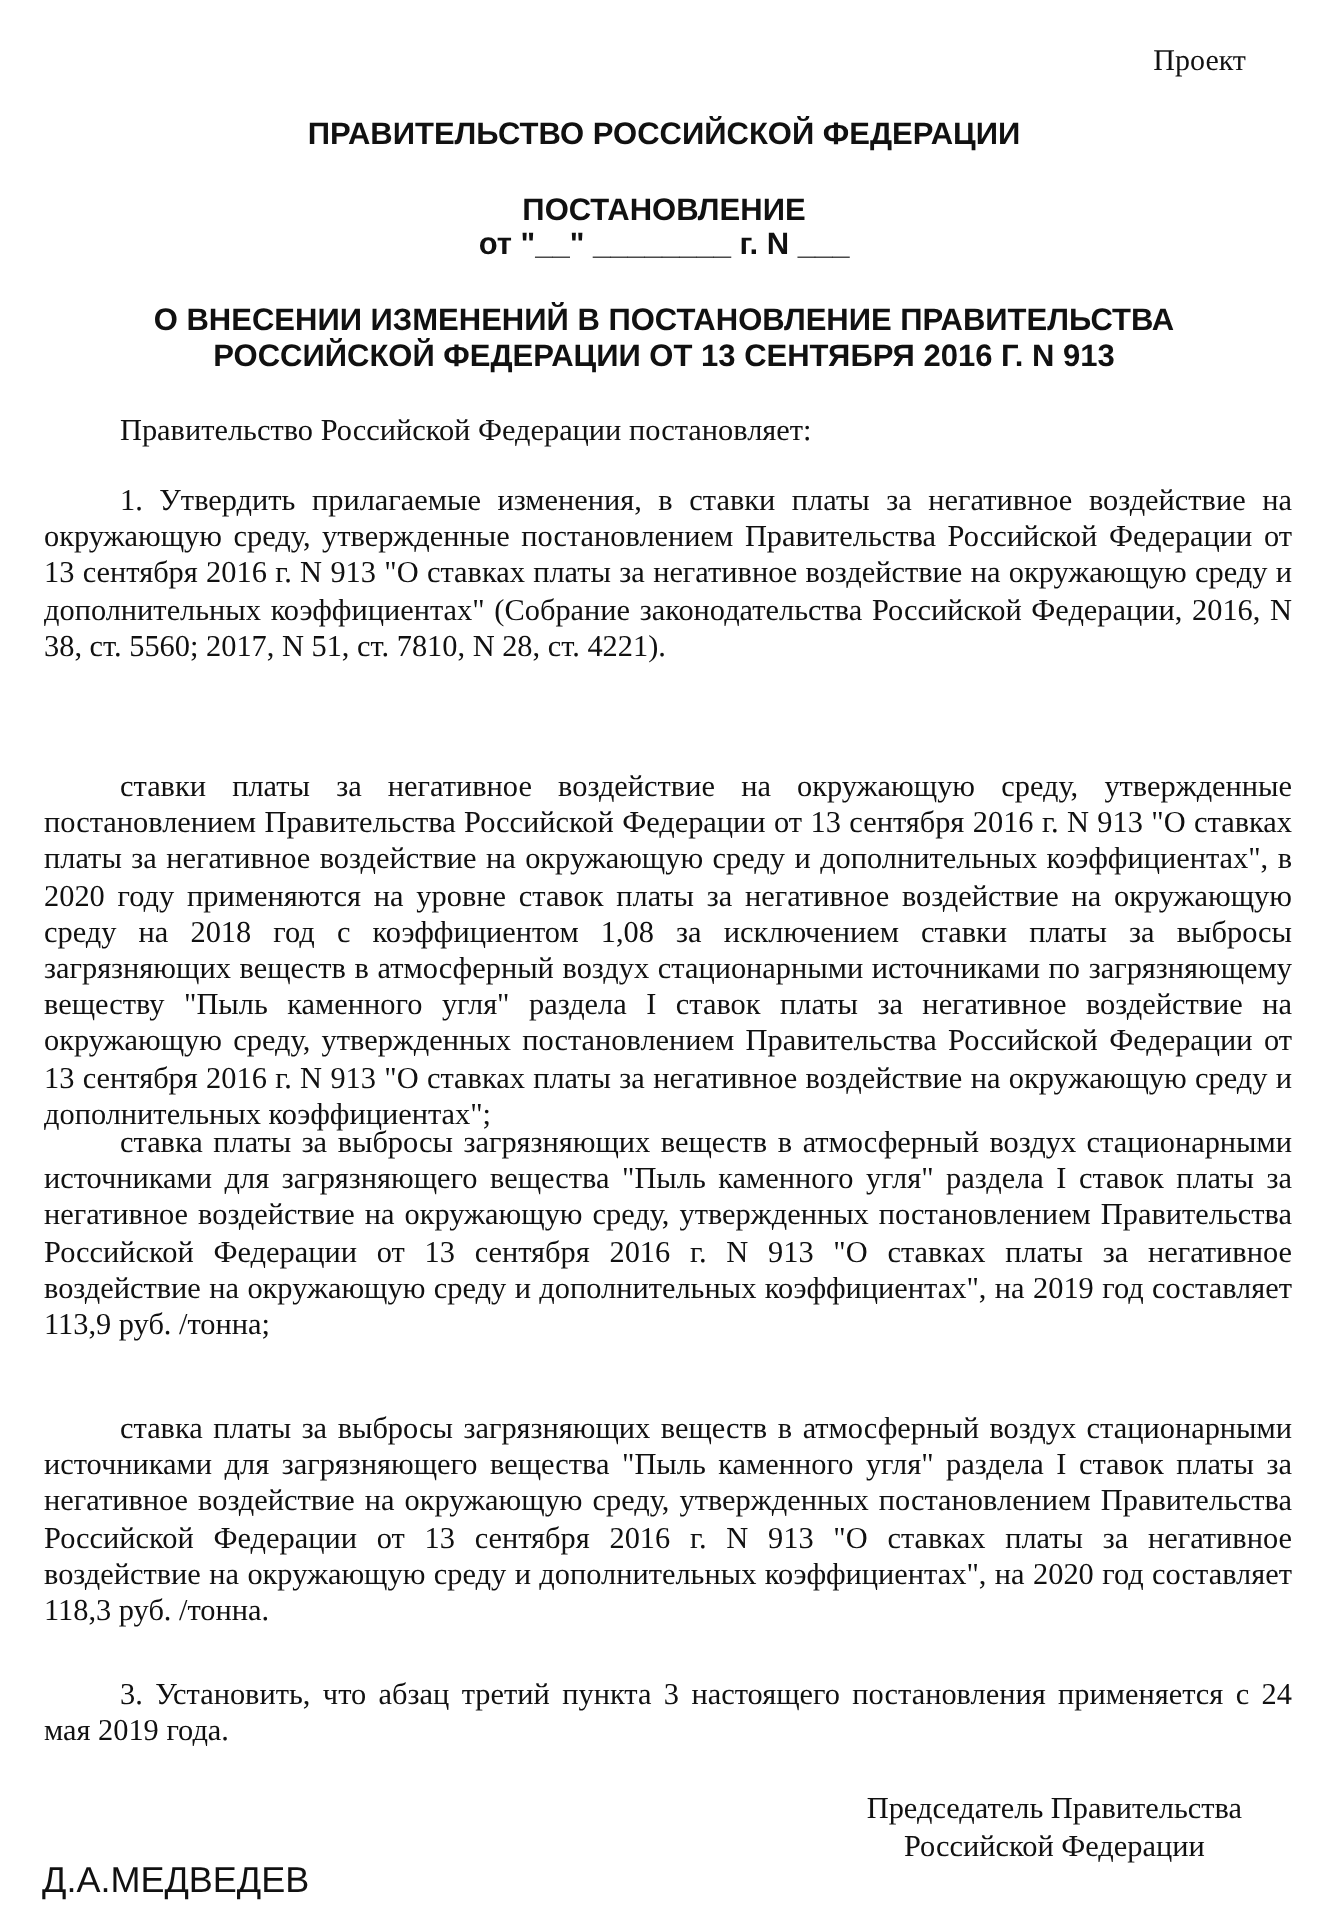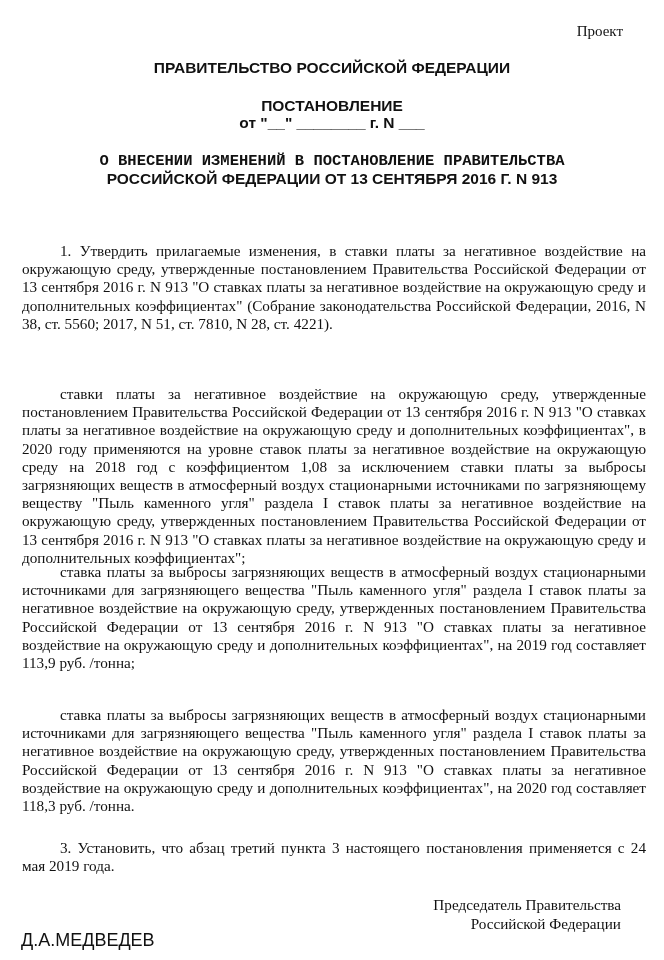--- a/index.html
+++ b/index.html
@@ -4,35 +4,36 @@
 <style>
   html, body { margin: 0; padding: 0; background: #ffffff; }
   body { width: 664px; height: 960px; position: relative; overflow: hidden; color: #111; }
   .page { position: absolute; left: 0; top: 15px; width: 640px; height: 960px; }
   .serif { font-family: "Liberation Serif", "DejaVu Serif", serif; font-size: 15.2px; }
   .sans { font-family: "Liberation Sans", "DejaVu Sans", sans-serif; }
   .proekt { position: absolute; right: 17px; top: 8px; font-size: 15px; }
   .hdr { position: absolute; left: 0; width: 664px; text-align: center; font-weight: bold; font-size: 15.5px; line-height: 18px; }
   .para { position: absolute; left: 22px; width: 624px; text-align: justify; line-height: 18.2px; margin: 0; }
   .para.indent { text-indent: 38px; }
-  .sig { position: absolute; right: 19px; top: 880px; text-align: right; line-height: 19px; }
+  .sig { position: absolute; right: 19px; top: 880px; text-align: center; line-height: 19px; }
   .name { position: absolute; left: 21px; top: 915px; font-size: 18px; }
 </style>
 </head>
 <body>
 
 <div class="page">
   <div class="proekt serif">Проект</div>
 
   <div class="hdr sans" style="top:82px;">ПОСТАНОВЛЕНИЕ</div>
   <div class="hdr sans" style="top:44px;">ПРАВИТЕЛЬСТВО РОССИЙСКОЙ ФЕДЕРАЦИИ</div>
   <div class="hdr sans" style="top:99px;">от "__" ________ г. N ___</div>
-  <div class="hdr sans" style="top:137px;font-family:Liberation Mono, monospace;">О ВНЕСЕНИИ ИЗМЕНЕНИЙ В ПОСТАНОВЛЕНИЕ ПРАВИТЕЛЬСТВА</div>
+  <div class="hdr sans" style="top:137px;">О ВНЕСЕНИИ ИЗМЕНЕНИЙ В ПОСТАНОВЛЕНИЕ ПРАВИТЕЛЬСТВА</div>
   <div class="hdr sans" style="top:155px;">РОССИЙСКОЙ ФЕДЕРАЦИИ ОТ 13 СЕНТЯБРЯ 2016 Г. N 913</div>
 
+  <p class="para indent serif" style="top:192px;">Правительство Российской Федерации постановляет:</p>
   <p class="para indent serif" style="top:227px;">1. Утвердить прилагаемые изменения, в ставки платы за негативное воздействие на окружающую среду, утвержденные постановлением Правительства Российской Федерации от 13 сентября 2016 г. N 913 "О ставках платы за негативное воздействие на окружающую среду и дополнительных коэффициентах" (Собрание законодательства Российской Федерации, 2016, N 38, ст. 5560; 2017, N 51, ст. 7810, N 28, ст. 4221).</p>
   <p class="para indent serif" style="top:370px;">ставки платы за негативное воздействие на окружающую среду, утвержденные постановлением Правительства Российской Федерации от 13 сентября 2016 г. N 913 "О ставках платы за негативное воздействие на окружающую среду и дополнительных коэффициентах", в 2020 году применяются на уровне ставок платы за негативное воздействие на окружающую среду на 2018 год с коэффициентом 1,08 за исключением ставки платы за выбросы загрязняющих веществ в атмосферный воздух стационарными источниками по загрязняющему веществу "Пыль каменного угля" раздела I ставок платы за негативное воздействие на окружающую среду, утвержденных постановлением Правительства Российской Федерации от 13 сентября 2016 г. N 913 "О ставках платы за негативное воздействие на окружающую среду и дополнительных коэффициентах";</p>
   <p class="para indent serif" style="top:548px;">ставка платы за выбросы загрязняющих веществ в атмосферный воздух стационарными источниками для загрязняющего вещества "Пыль каменного угля" раздела I ставок платы за негативное воздействие на окружающую среду, утвержденных постановлением Правительства Российской Федерации от 13 сентября 2016 г. N 913 "О ставках платы за негативное воздействие на окружающую среду и дополнительных коэффициентах", на 2019 год составляет 113,9 руб. /тонна;</p>
   <p class="para indent serif" style="top:691px;">ставка платы за выбросы загрязняющих веществ в атмосферный воздух стационарными источниками для загрязняющего вещества "Пыль каменного угля" раздела I ставок платы за негативное воздействие на окружающую среду, утвержденных постановлением Правительства Российской Федерации от 13 сентября 2016 г. N 913 "О ставках платы за негативное воздействие на окружающую среду и дополнительных коэффициентах", на 2020 год составляет 118,3 руб. /тонна.</p>
   <p class="para indent serif" style="top:824px;">3. Установить, что абзац третий пункта 3 настоящего постановления применяется с 24 мая 2019 года.</p>
 
   <div class="sig serif">
     <div>Председатель Правительства</div>
     <div>Российской Федерации</div>
   </div>

